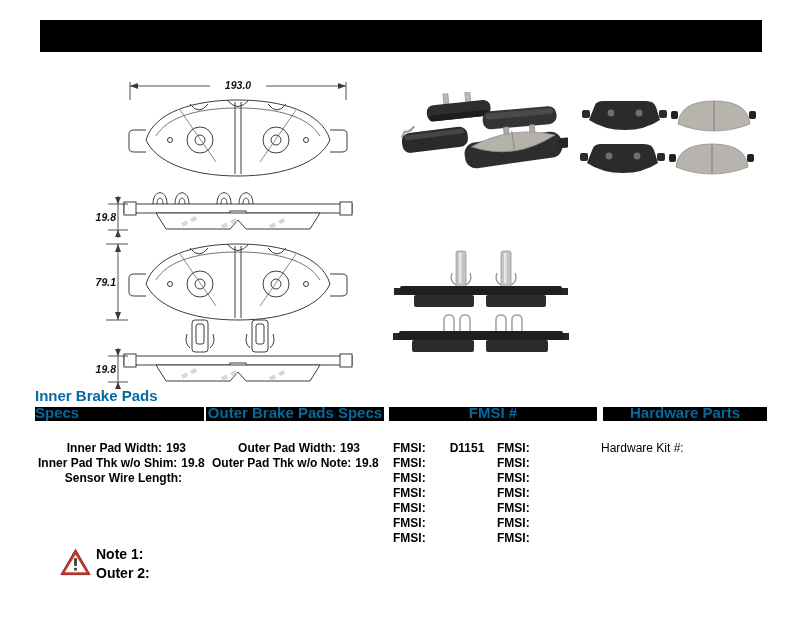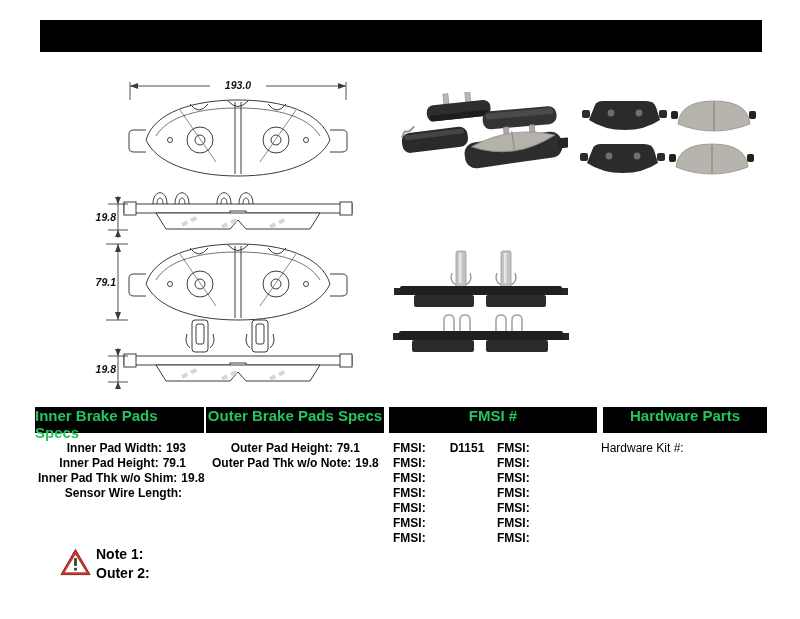--- a/index.html
+++ b/index.html
@@ -7,22 +7,22 @@
         font-family:"Liberation Sans",sans-serif;color:#000;}
   .abs{position:absolute;}
 
   
   .header-bar{position:absolute;left:40px;top:20px;width:722px;height:32px;background:#000;
 有    color:#fff;}
   .header-bar{display:flex;justify-content:space-between;align-items:center;
     padding:0 10px;box-sizing:border-box;font-weight:bold;font-size:21px;letter-spacing:.2px;}
 
   
-  .thead{position:absolute;top:407px;height:26px;background:#000;color:#22c55e;font-weight:bold;
-    font-size:15px;display:flex;align-items:flex-start;justify-content:center;box-sizing:border-box;}
+  .thead{position:absolute;top:407px;height:14px;background:#000;color:#0369a1;font-weight:bold;
+    font-size:15px;display:flex;align-items:flex-end;justify-content:center;box-sizing:border-box;}
 
   
   .spec-col{position:absolute;top:441px;font-size:12px;font-weight:bold;}
   .spec-row{height:15px;line-height:15px;text-align:right;white-space:nowrap;}
   .col-inner{left:38px;width:148px;}
   .col-outer{left:212px;width:148px;}
   .val{margin-left:4px;text-align:center;}
   .fmsi-col{position:absolute;left:393px;top:441px;width:204px;font-size:12px;font-weight:bold;}
   .fmsi-row{display:flex;height:15px;line-height:15px;}
   .fmsi-cell{width:104px;white-space:nowrap;}
@@ -214,27 +214,26 @@
   </div>
   <div class="thead" style="left:389px;width:208px">
     <span>FMSI #</span>
   </div>
   <div class="thead" style="left:603px;width:164px">
     <span>Hardware Parts</span>
   </div>
 
   <div class="spec-col col-inner">
     <div class="spec-row"><span>Inner Pad Width:</span><span class="val">193</span></div>
-    <div class="spec-row"><span>Inner Pad Height:</span><span class="val">79.1</span></div>
     <div class="spec-row"><span>Inner Pad Thk w/o Shim:</span><span class="val">19.8</span></div>
     <div class="spec-row"><span>Sensor Wire Length:</span><span class="val"></span></div>
   </div>
 
   <div class="spec-col col-outer">
-    <div class="spec-row"><span>Outer Pad Height:</span><span class="val">79.1</span></div>
+    <div class="spec-row"><span>Outer Pad Width:</span><span class="val">193</span></div>
     <div class="spec-row"><span>Outer Pad Thk w/o Note:</span><span class="val">19.8</span></div>
   </div>
 
   <div class="fmsi-col">
     <div class="fmsi-row">
       <div class="fmsi-cell"><span>FMSI:</span><span class="val">D1151</span></div>
       <div class="fmsi-cell second"><span>FMSI:</span><span class="val"></span></div>
     </div>
     <div class="fmsi-row">
       <div class="fmsi-cell"><span>FMSI:</span><span class="val"></span></div>

